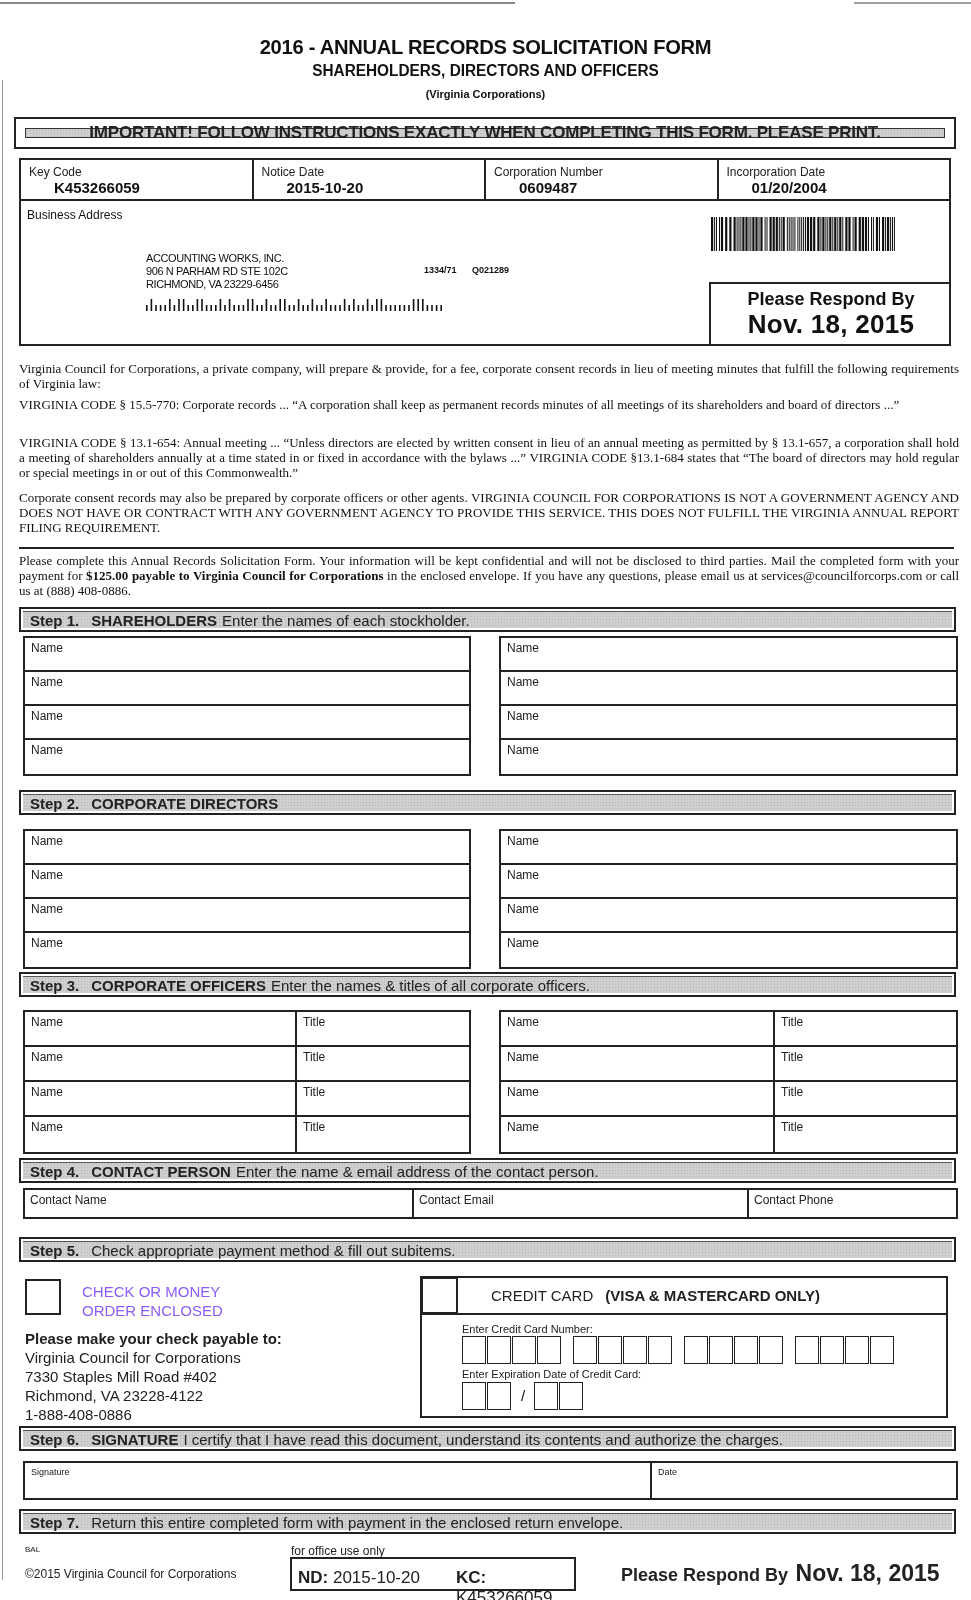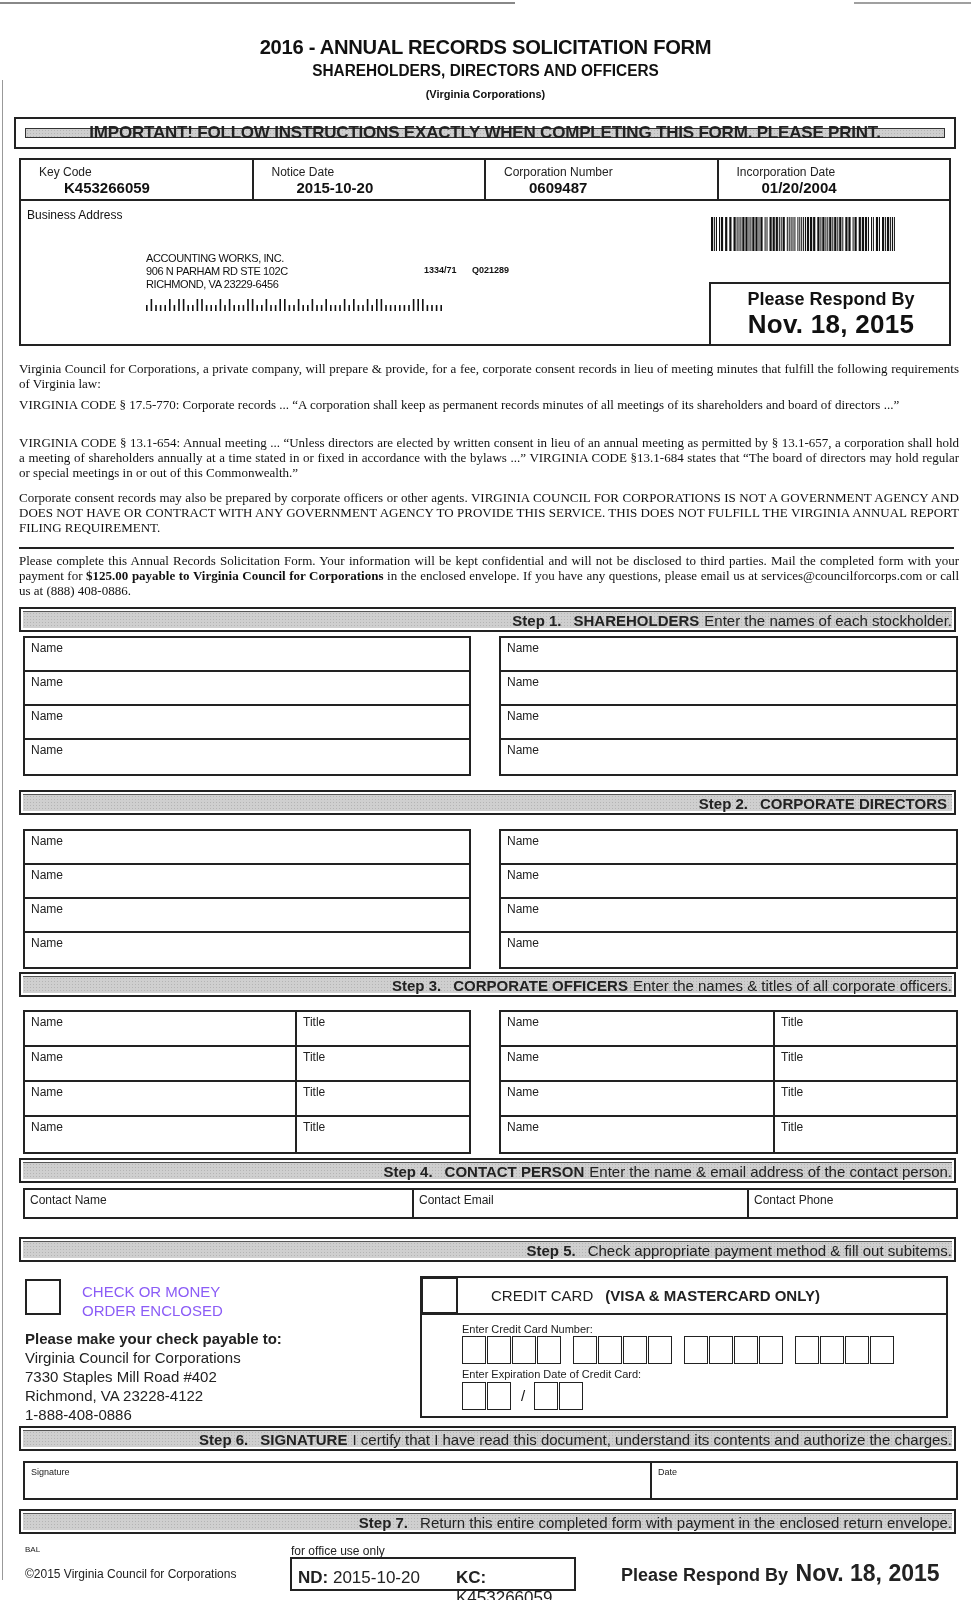--- a/index.html
+++ b/index.html
@@ -26,21 +26,21 @@
   .important { position: absolute; top: 117px; left: 14px; width: 942px; height: 32px;
     border: 2px solid #222; padding: 9px; }
   .important .inner { width: 100%; height: 100%; border: 1px solid #333;
     display: flex; align-items: center; justify-content: center;
     font-size: 17px; font-weight: bold; color: #222; letter-spacing: -0.2px; }
 
   .info-box { position: absolute; top: 158px; left: 19px; width: 932px; height: 188px;
     border: 2px solid #222; }
   .info-row { position: absolute; top: 0; left: 0; width: 100%; height: 41px;
     border-bottom: 2px solid #222; display: flex; }
-  .info-cell { flex: 1; border-right: 2px solid #222; padding: 5px 0 0 18px; }
+  .info-cell { flex: 1; border-right: 2px solid #222; padding: 5px 0 0 8px; }
   .info-cell:last-child { border-right: none; }
   .info-cell .lbl { font-size: 12px; color: #222; }
   .info-cell .val { font-size: 15px; font-weight: bold; margin-left: 25px; margin-top: 0px; }
   .biz-label { position: absolute; top: 48px; left: 6px; font-size: 12px; }
   .addr { position: absolute; top: 92px; left: 125px; font-size: 11px; line-height: 13px; letter-spacing: -0.4px; }
   .addr-code1 { position: absolute; top: 105px; left: 403px; font-size: 9px; font-weight: bold; }
   .addr-code2 { position: absolute; top: 105px; left: 451px; font-size: 9px; font-weight: bold; }
   .postnet { position: absolute; top: 139px; left: 125px; width: 305px; height: 12px; }
   .barcode { position: absolute; top: 57px; left: 690px; width: 185px; height: 34px; }
   .respond-box { position: absolute; top: 122px; left: 688px; width: 242px; height: 64px;
@@ -53,21 +53,21 @@
   .p1 { top: 361px; }
   .p2 { top: 397px; }
   .p3 { top: 435px; }
   .p4 { top: 490px; }
   .sep { position: absolute; top: 547px; left: 19px; width: 935px; height: 2px; background: #222; }
   .p5 { top: 553px; }
   .p5 b { font-weight: bold; }
 
   .step-bar { position: absolute; left: 19px; width: 937px; height: 25px; border: 2px solid #222; padding: 2px; }
   .step-bar .inner { width: 100%; height: 100%; display: flex; align-items: center; padding-left: 7px;
-    font-size: 15px; color: #222; white-space: nowrap; border-top: 1px solid #555; justify-content: flex-end; }
+    font-size: 15px; color: #222; white-space: nowrap; border-top: 1px solid #555; }
   .step-bar .num { font-weight: bold; margin-right: 12px; }
   .step-bar .head { font-weight: bold; margin-right: 5px; }
 
   .grid2 { position: absolute; left: 23px; width: 935px; display: flex; justify-content: space-between; }
   .col { border: 2px solid #222; }
   .col .cell { height: 34px; border-bottom: 2px solid #222; padding: 3px 0 0 6px; font-size: 12px; color: #222; }
   .col .cell:last-child { border-bottom: none; }
   .col-l { width: 448px; }
   .col-r { width: 459px; }
   .row2 { display: flex; height: 35px; border-bottom: 2px solid #222; }
@@ -293,21 +293,21 @@
       <rect x="181" y="0" width="1" height="34" fill="#111"></rect>
       <rect x="182.9" y="0" width="1" height="34" fill="#111"></rect>
     </svg>
   <div class="respond-box">
     <div class="r1">Please Respond By</div>
     <div class="r2">Nov. 18, 2015</div>
   </div>
 </div>
 
 <div class="para serif p1">Virginia Council for Corporations, a private company, will prepare &amp; provide, for a fee, corporate consent records in lieu of meeting minutes that fulfill the following requirements of Virginia law:</div>
-<div class="para serif p2">VIRGINIA CODE § 17.5-770: Corporate records ... “A corporation shall keep as permanent records minutes of all meetings of its shareholders and board of directors ...”</div>
+<div class="para serif p2">VIRGINIA CODE § 15.5-770: Corporate records ... “A corporation shall keep as permanent records minutes of all meetings of its shareholders and board of directors ...”</div>
 <div class="para serif p3">VIRGINIA CODE § 13.1-654: Annual meeting ... “Unless directors are elected by written consent in lieu of an annual meeting as permitted by § 13.1-657, a corporation shall hold a meeting of shareholders annually at a time stated in or fixed in accordance with the bylaws ...” VIRGINIA CODE §13.1-684 states that “The board of directors may hold regular or special meetings in or out of this Commonwealth.”</div>
 <div class="para serif p4">Corporate consent records may also be prepared by corporate officers or other agents. VIRGINIA COUNCIL FOR CORPORATIONS IS NOT A GOVERNMENT AGENCY AND DOES NOT HAVE OR CONTRACT WITH ANY GOVERNMENT AGENCY TO PROVIDE THIS SERVICE. THIS DOES NOT FULFILL THE VIRGINIA ANNUAL REPORT FILING REQUIREMENT.</div>
 <div class="sep"></div>
 <div class="para serif p5"><span>Please complete this Annual Records Solicitation Form. Your information will be kept confidential and will not be disclosed to third parties. Mail the completed form with your payment for </span><b>$125.00 payable to Virginia Council for Corporations</b><span> in the enclosed envelope. If you have any questions, please email us at services@councilforcorps.com or call us at (888) 408-0886.</span></div>
 
 <div class="step-bar" style="top:607px;">
   <div class="inner shade">
     <span class="num">Step 1.</span>
     <span class="head">SHAREHOLDERS</span>
     <span>Enter the names of each stockholder.</span>

